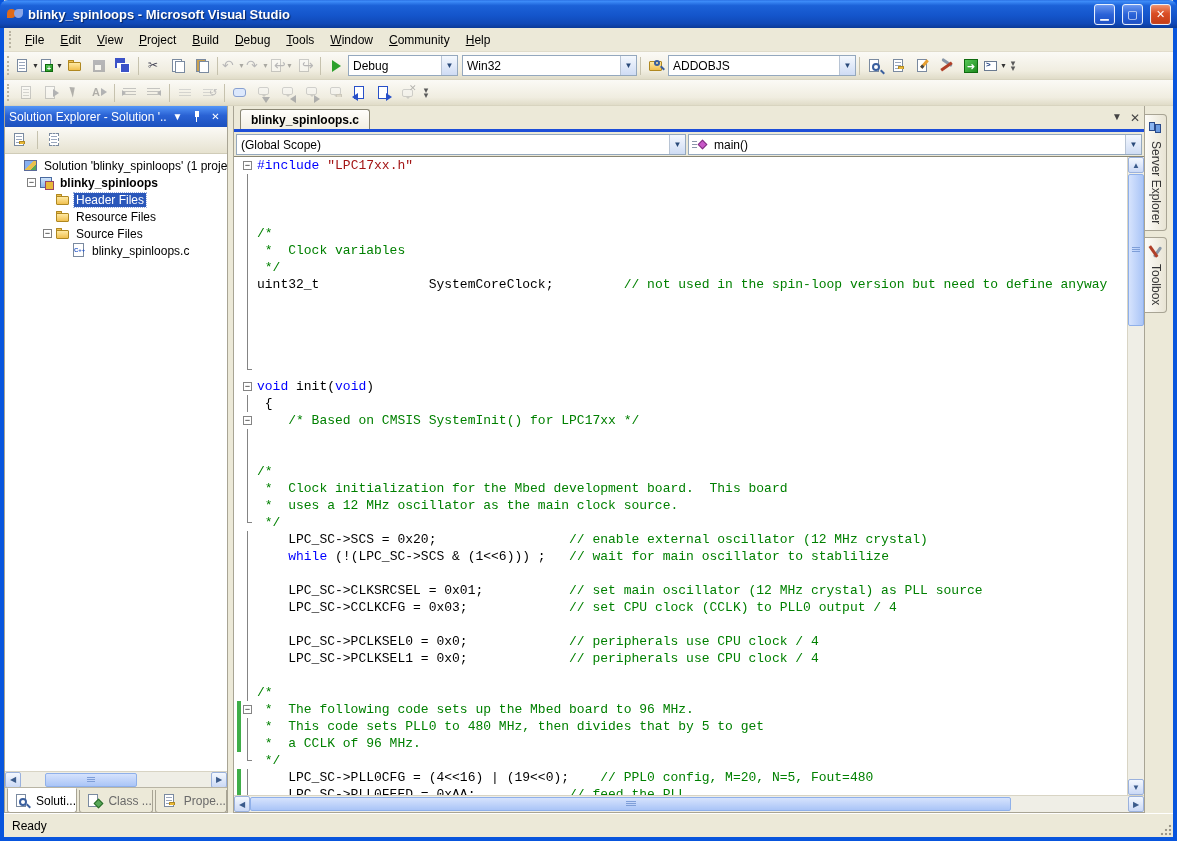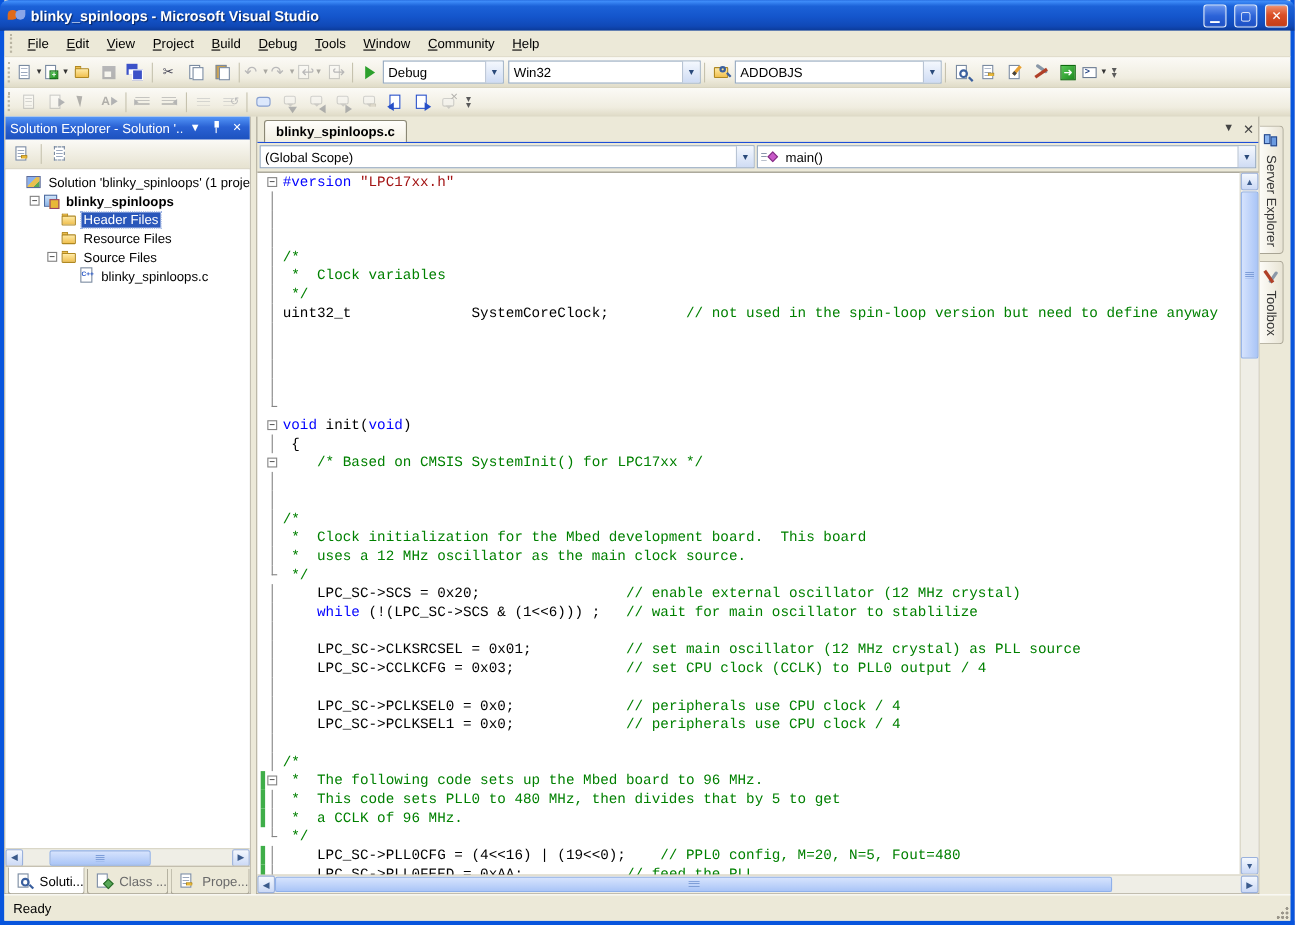--- a/index.html
+++ b/index.html
@@ -114,21 +114,21 @@
 
   .splitter { width:5px; flex:0 0 5px; background:#ece9d8; }
 
   
   .well { flex:1; display:flex; flex-direction:column; min-width:0; border:1px solid #a8a494; border-top:none; background:#ece9d8; }
   .tabstrip { height:23px; flex:0 0 23px; display:flex; align-items:flex-end; padding-left:6px; position:relative; }
   .etab { height:20px; padding:0 10px; display:flex; align-items:center; font-weight:bold; font-size:12px;
       background:linear-gradient(180deg,#fffefb,#f2efe2); border:1px solid #8a8774; border-bottom:none; border-radius:3px 3px 0 0; }
   .tabstrip .right { position:absolute; right:4px; top:5px; display:flex; gap:8px; color:#444; }
   .tabstrip .right span { font-size:10px; }
-  .navbar { height:27px; flex:0 0 27px; display:flex; gap:2px; padding:2px 2px 3px 2px; border-top:1px solid #1d4ed8; background:#ece9d8; }
+  .navbar { height:27px; flex:0 0 27px; display:flex; gap:2px; padding:2px 2px 3px 2px; border-top:3px solid #1d4ed8; background:#ece9d8; }
   .navbar .combo { height:21px; }
   .navbar .scope { width:450px; flex:0 0 450px; }
   .navbar .member { flex:1;justify-content:flex-end; }
   .mdiamond { width:7px; height:7px; background:#c858c8; border:1px solid #803080; transform:rotate(45deg); margin:0 4px 0 2px; }
   .mlines { width:5px; height:7px; background:repeating-linear-gradient(180deg,#8a96aa 0 1px,transparent 1px 3px); margin-left:3px; }
 
   .editor { flex:1; display:flex; min-height:0; background:#fff; border-top:1px solid #8a8774; }
   .codepane { flex:1; overflow:hidden; position:relative; font-family:"Liberation Mono","DejaVu Sans Mono",monospace; font-size:13px; line-height:17px; }
   .code-line { height:17px; display:flex; white-space:pre; }
   .chg { width:4px; flex:0 0 4px; margin-left:3px; }
@@ -569,21 +569,21 @@
         </span>
         <span class="combo member">
           <span class="mlines"></span>
           <span class="mdiamond"></span>
           <span class="val">main()</span>
           <span class="drop">▼</span>
         </span>
       </div>
       <div class="editor">
         <div class="codepane" id="code-pane">
-            <div class="code-line"><span class="chg"></span><span class="gut"><span class="obox">−</span></span><span><span class="tk-k">#version</span><span class="tk-p"> </span><span class="tk-s">"LPC17xx.h"</span></span></div>
+            <div class="code-line"><span class="chg"></span><span class="gut"><span class="obox">−</span></span><span><span class="tk-k">#include</span><span class="tk-p"> </span><span class="tk-s">"LPC17xx.h"</span></span></div>
             <div class="code-line"><span class="chg"></span><span class="gut"><span class="oline"></span></span><span></span></div>
             <div class="code-line"><span class="chg"></span><span class="gut"><span class="oline"></span></span><span></span></div>
             <div class="code-line"><span class="chg"></span><span class="gut"><span class="oline"></span></span><span></span></div>
             <div class="code-line"><span class="chg"></span><span class="gut"><span class="oline"></span></span><span><span class="tk-c">/*</span></span></div>
             <div class="code-line"><span class="chg"></span><span class="gut"><span class="oline"></span></span><span><span class="tk-c"> *  Clock variables</span></span></div>
             <div class="code-line"><span class="chg"></span><span class="gut"><span class="oline"></span></span><span><span class="tk-c"> */</span></span></div>
             <div class="code-line"><span class="chg"></span><span class="gut"><span class="oline"></span></span><span><span class="tk-p">uint32_t              SystemCoreClock;         </span><span class="tk-c">// not used in the spin-loop version but need to define anyway</span></span></div>
             <div class="code-line"><span class="chg"></span><span class="gut"><span class="oline"></span></span><span></span></div>
             <div class="code-line"><span class="chg"></span><span class="gut"><span class="oline"></span></span><span></span></div>
             <div class="code-line"><span class="chg"></span><span class="gut"><span class="oline"></span></span><span></span></div>

